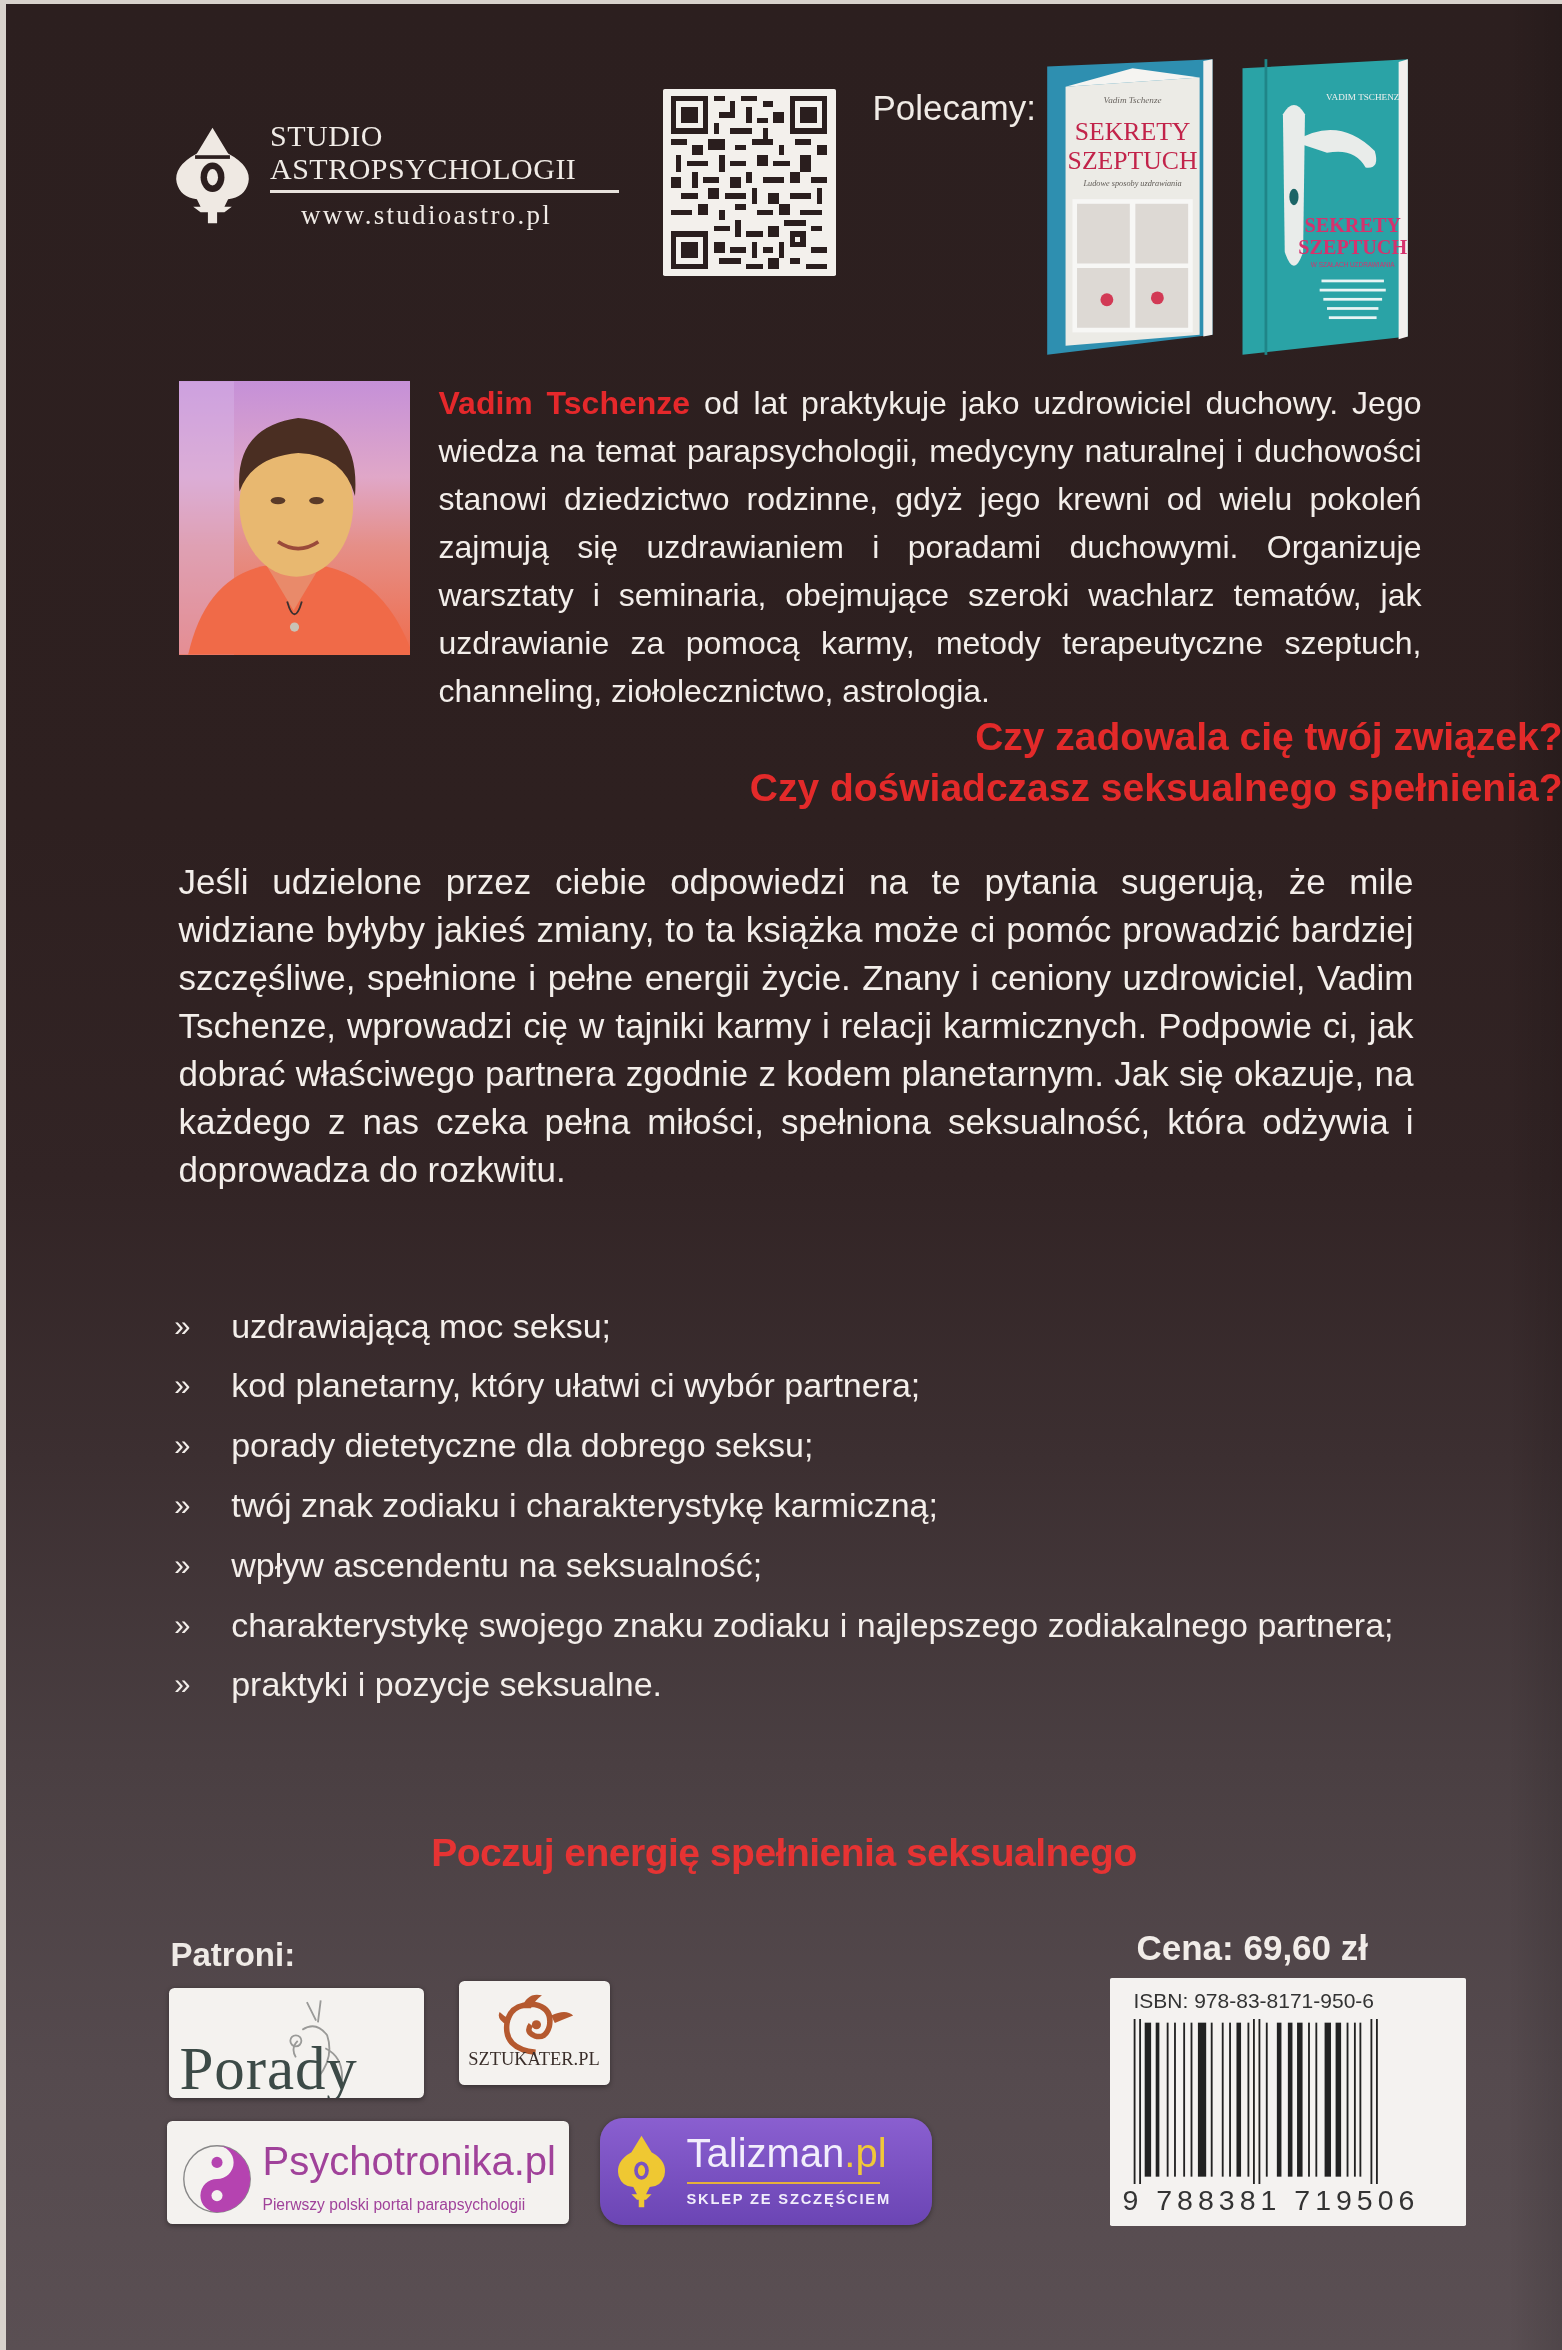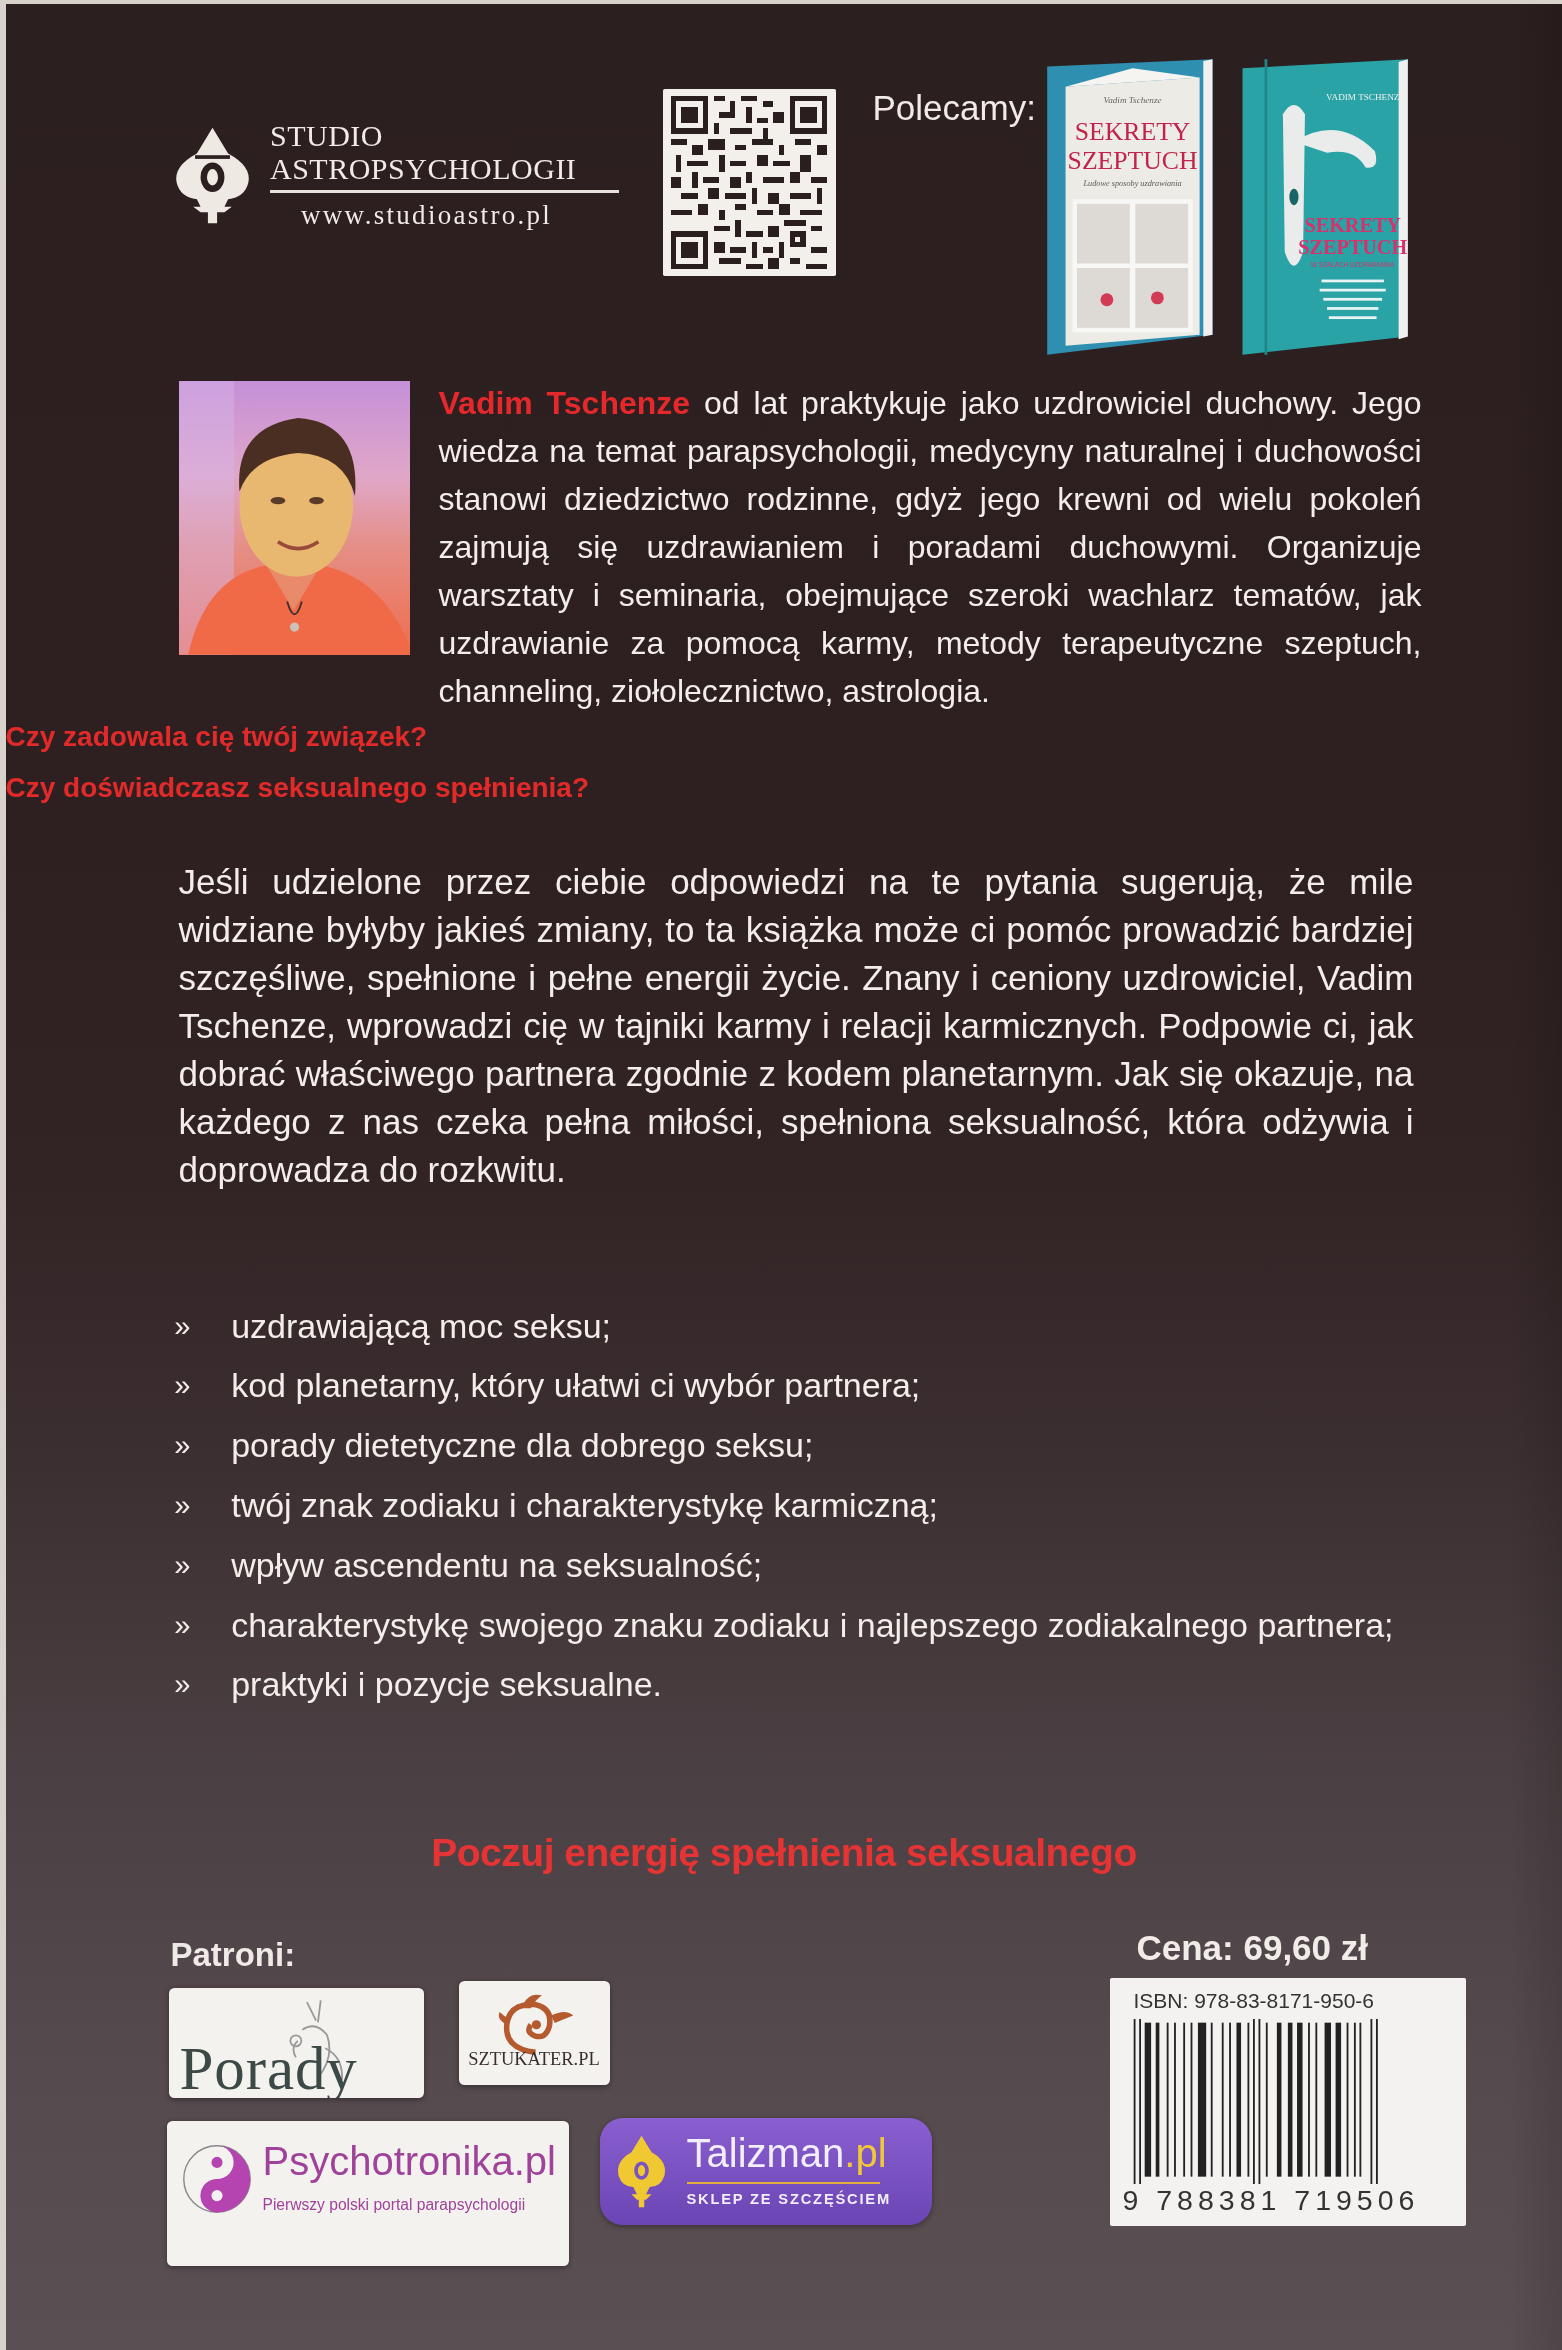--- a/index.html
+++ b/index.html
@@ -33,43 +33,43 @@
   .book1 { left:1032px; top:55px; width:180px; height:296px; }
   .book2 { left:1231px; top:55px; width:180px; height:296px; }
 
   
   .author-photo { position:absolute; left:173px; top:377px; width:231px; height:274px;
     background: linear-gradient(180deg,#c590d8 0%, #e0a7c8 35%, #e58f88 60%, #ef6d4d 100%); overflow:hidden; }
   .author-bio { position:absolute; left:433px; top:375px; width:983px; color:#f3eeea;
     font-family:"Liberation Sans",sans-serif; font-size:32px; line-height:48px; text-align:justify; }
   .author-name { color:#e5282b; font-weight:bold; }
 
-  .questions { position:absolute; left:0; width:100%; top:707px; text-align:left; color:#e32a2a;
-    font-family:"Liberation Sans",sans-serif; font-weight:bold; font-size:28px; line-height:51px; }
+  .questions { position:absolute; left:0; width:100%; top:707px; text-align:right; color:#e32a2a;
+    font-family:"Liberation Sans",sans-serif; font-weight:bold; font-size:39px; line-height:51px; }
 
   .desc { position:absolute; left:173px; top:854px; width:1235px; color:#f3eeea;
     font-family:"Liberation Sans",sans-serif; font-size:35px; line-height:48px; text-align:justify; }
 
   .list-head { position:absolute; left:173px; top:1244px; color:#f3eeea; font-weight:bold;
     font-family:"Liberation Sans",sans-serif; font-size:34px; }
   .list { position:absolute; left:165px; top:1299px; width:1267px; color:#f3eeea;
     font-family:"Liberation Sans",sans-serif; font-size:34px; list-style:none; margin:0; padding:0; }
   .list li { display:flex; line-height:46px; margin-bottom:13.8px; }
   .list .bullet { width:57px; flex:none; font-size:29px; padding-left:3.7px; }
   .list .txt { flex:1; }
 
   .tagline { position:absolute; left:0; width:100%; top:1827px; text-align:center; color:#e63333;
     font-family:"Liberation Sans",sans-serif; font-weight:bold; font-size:39px; letter-spacing:-0.5px; }
 
   .patrons-label { position:absolute; left:165px; top:1932px; color:#efeae6; font-weight:bold;
     font-family:"Liberation Sans",sans-serif; font-size:33px; }
   .patron { position:absolute; background:#f4f2ef; border-radius:5.5px; box-shadow:0 1.8px 5.5px rgba(0,0,0,0.35); overflow:hidden; }
   .p-porady { left:163px; top:1984px; width:255px; height:110px; }
   .p-sztuk { left:453px; top:1977px; width:151px; height:104px; }
-  .p-psycho { left:161px; top:2117px; width:402px; height:145px; }
+  .p-psycho { left:161px; top:2117px; width:402px; height:103px; }
   .p-talizman { left:594px; top:2114px; width:332px; height:107px; background:linear-gradient(180deg,#8a5fd0,#6b45b4);border-radius:23px; }
 
   .porady-text { position:absolute; left:11px; top:46px; font-family:"Liberation Serif",serif; font-size:61px; color:#3c4a47; letter-spacing:0.9px; }
   .sztuk-text { position:absolute; left:0; width:100%; bottom:14.7px; text-align:center; font-family:"Liberation Serif",serif; font-size:18.4px; color:#3a2e2a; }
   .psycho-title { position:absolute; left:96px; top:18.4px; font-family:"Liberation Sans",sans-serif; font-size:40px; color:#a0429a; }
   .psycho-sub { position:absolute; left:96px; top:75px; font-family:"Liberation Sans",sans-serif; font-size:15.6px; color:#a0429a; }
   .tal-title { position:absolute; left:87px; top:13px; font-family:"Liberation Sans",sans-serif; font-size:40px; color:#f2eefc; }
   .tal-title .pl { color:#f0c838; }
   .tal-rule { position:absolute; left:87px; top:64px; width:193px; height:2.8px; background:#e5b03a; }
   .tal-sub { position:absolute; left:87px; top:73px; font-family:"Liberation Sans",sans-serif; font-size:14.7px; font-weight:bold; letter-spacing:1.8px; color:#f2eefc; }

